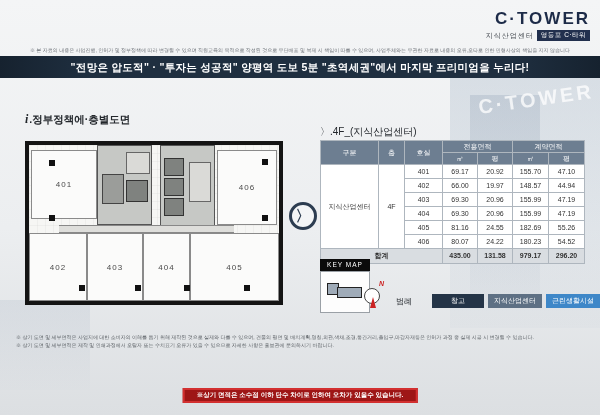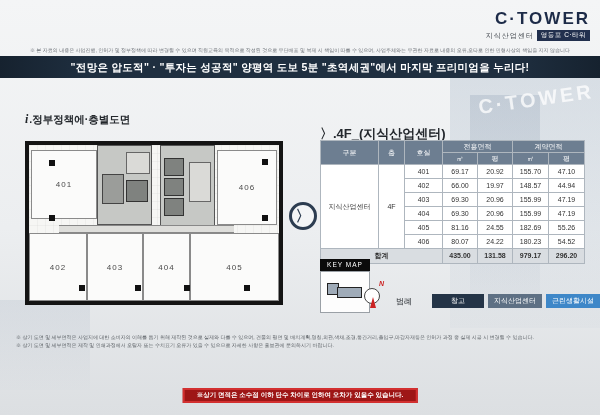--- a/index.html
+++ b/index.html
@@ -45,21 +45,21 @@
   .fp-cell-dark{position:absolute;background:#7f827f;border:1px solid #333;}
   .fp-cell-mid{position:absolute;background:#9b9d9a;border:1px solid #444;}
   .fp-cell-light{position:absolute;background:#dadad7;border:1px solid #666;}
   .fp-corridor{background:#dededb;border-top:1px solid #888;border-bottom:1px solid #888;}
   .fp-col-sq{position:absolute;width:6px;height:6px;background:#111;}
   
   .chevron-circle{position:absolute;left:289px;top:202px;width:28px;height:28px;border-radius:50%;
     border:3px solid #2c3c50;box-sizing:border-box;display:flex;align-items:center;justify-content:center;
     color:#2c3c50;font-size:15px;font-weight:bold;background:rgba(255,255,255,.4);}
   
-  .right-heading{position:absolute;left:320px;top:125px;font-size:13px;font-weight:bold;color:#23272c;}
+  .right-heading{position:absolute;left:320px;top:125px;font-size:10px;font-weight:normal;color:#23272c;}
   .area-table{position:absolute;left:320px;top:140px;width:264px;border-collapse:collapse;table-layout:fixed;}
   .area-table th,.area-table td{border:1px solid #aeb6be;text-align:center;padding:0;overflow:hidden;white-space:nowrap;}
   .area-table th{background:#6d7e91;color:#fff;font-weight:normal;font-size:7px;height:11px;line-height:11px;}
   .area-table td{background:#fff;color:#333;font-size:7px;height:13px;line-height:13px;}
   .area-table td.cat{font-size:7px;}
   .area-table tr.total-row td{background:#d9dde1;font-weight:bold;height:14px;line-height:14px;}
   
   .keymap{position:absolute;left:320px;top:259px;width:50px;}
   .keymap-tab{background:#0b0b0b;color:#fff;font-size:6.5px;text-align:center;height:12px;line-height:12px;letter-spacing:1px;}
   .keymap-box{position:relative;background:#fdfdfd;border:1px solid #9aa0a6;height:40px;}

